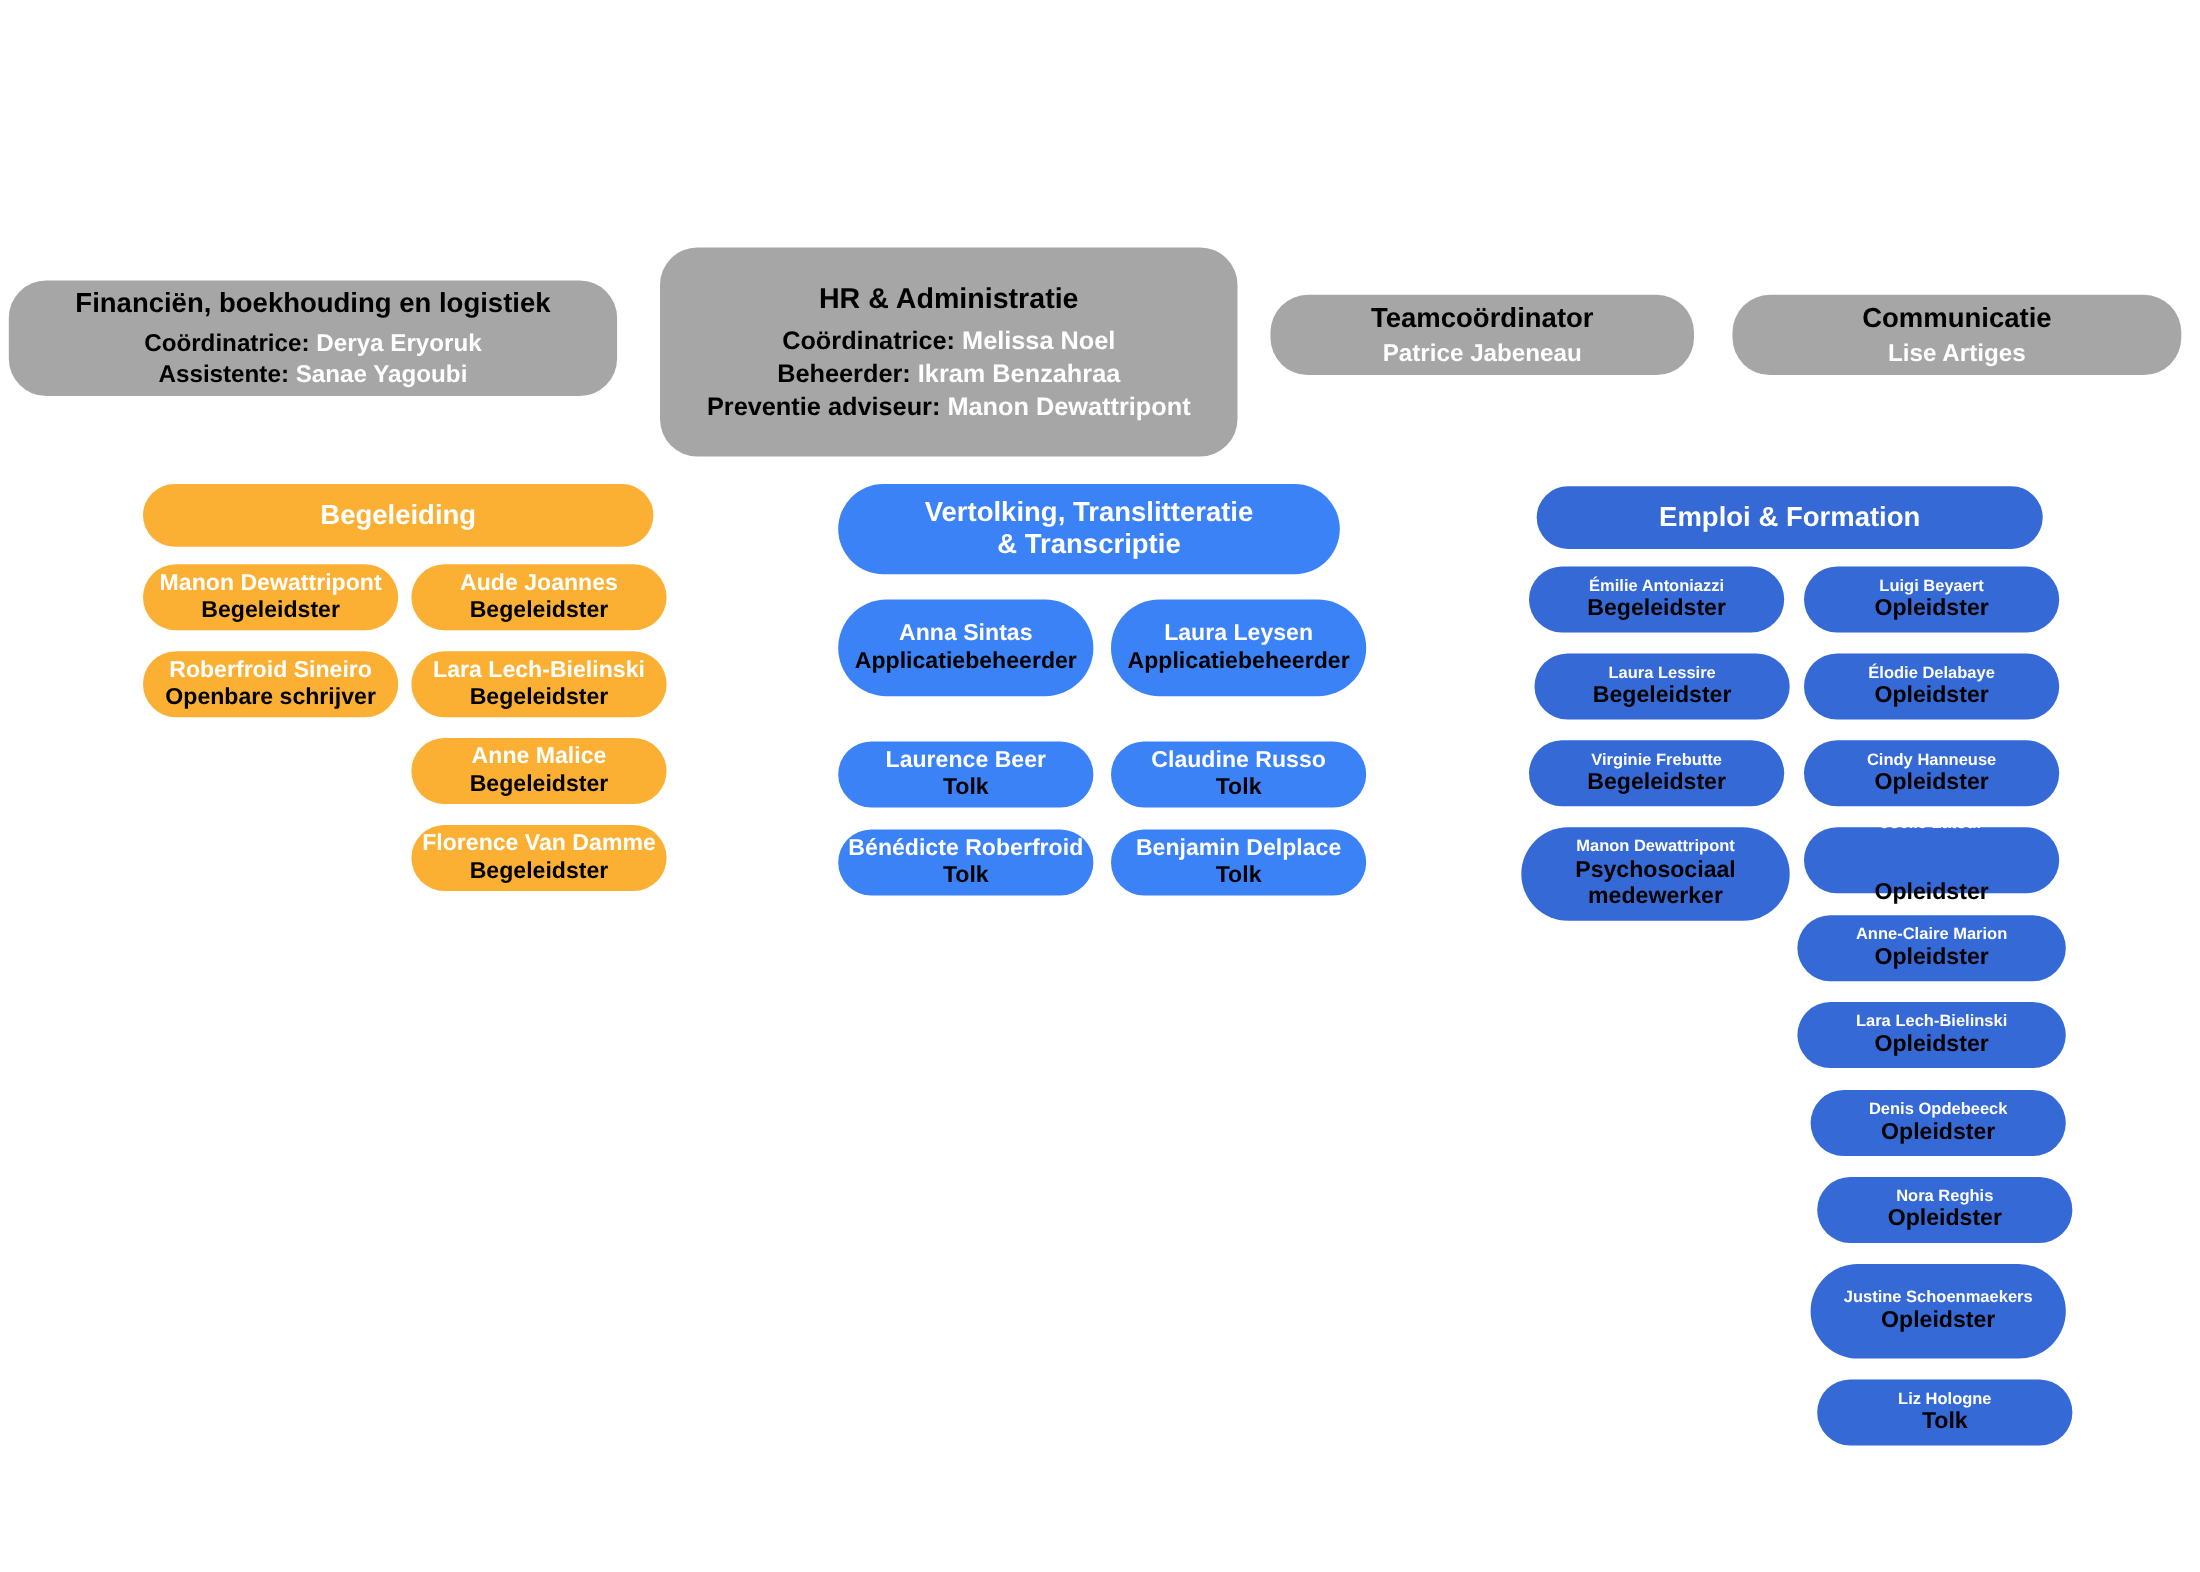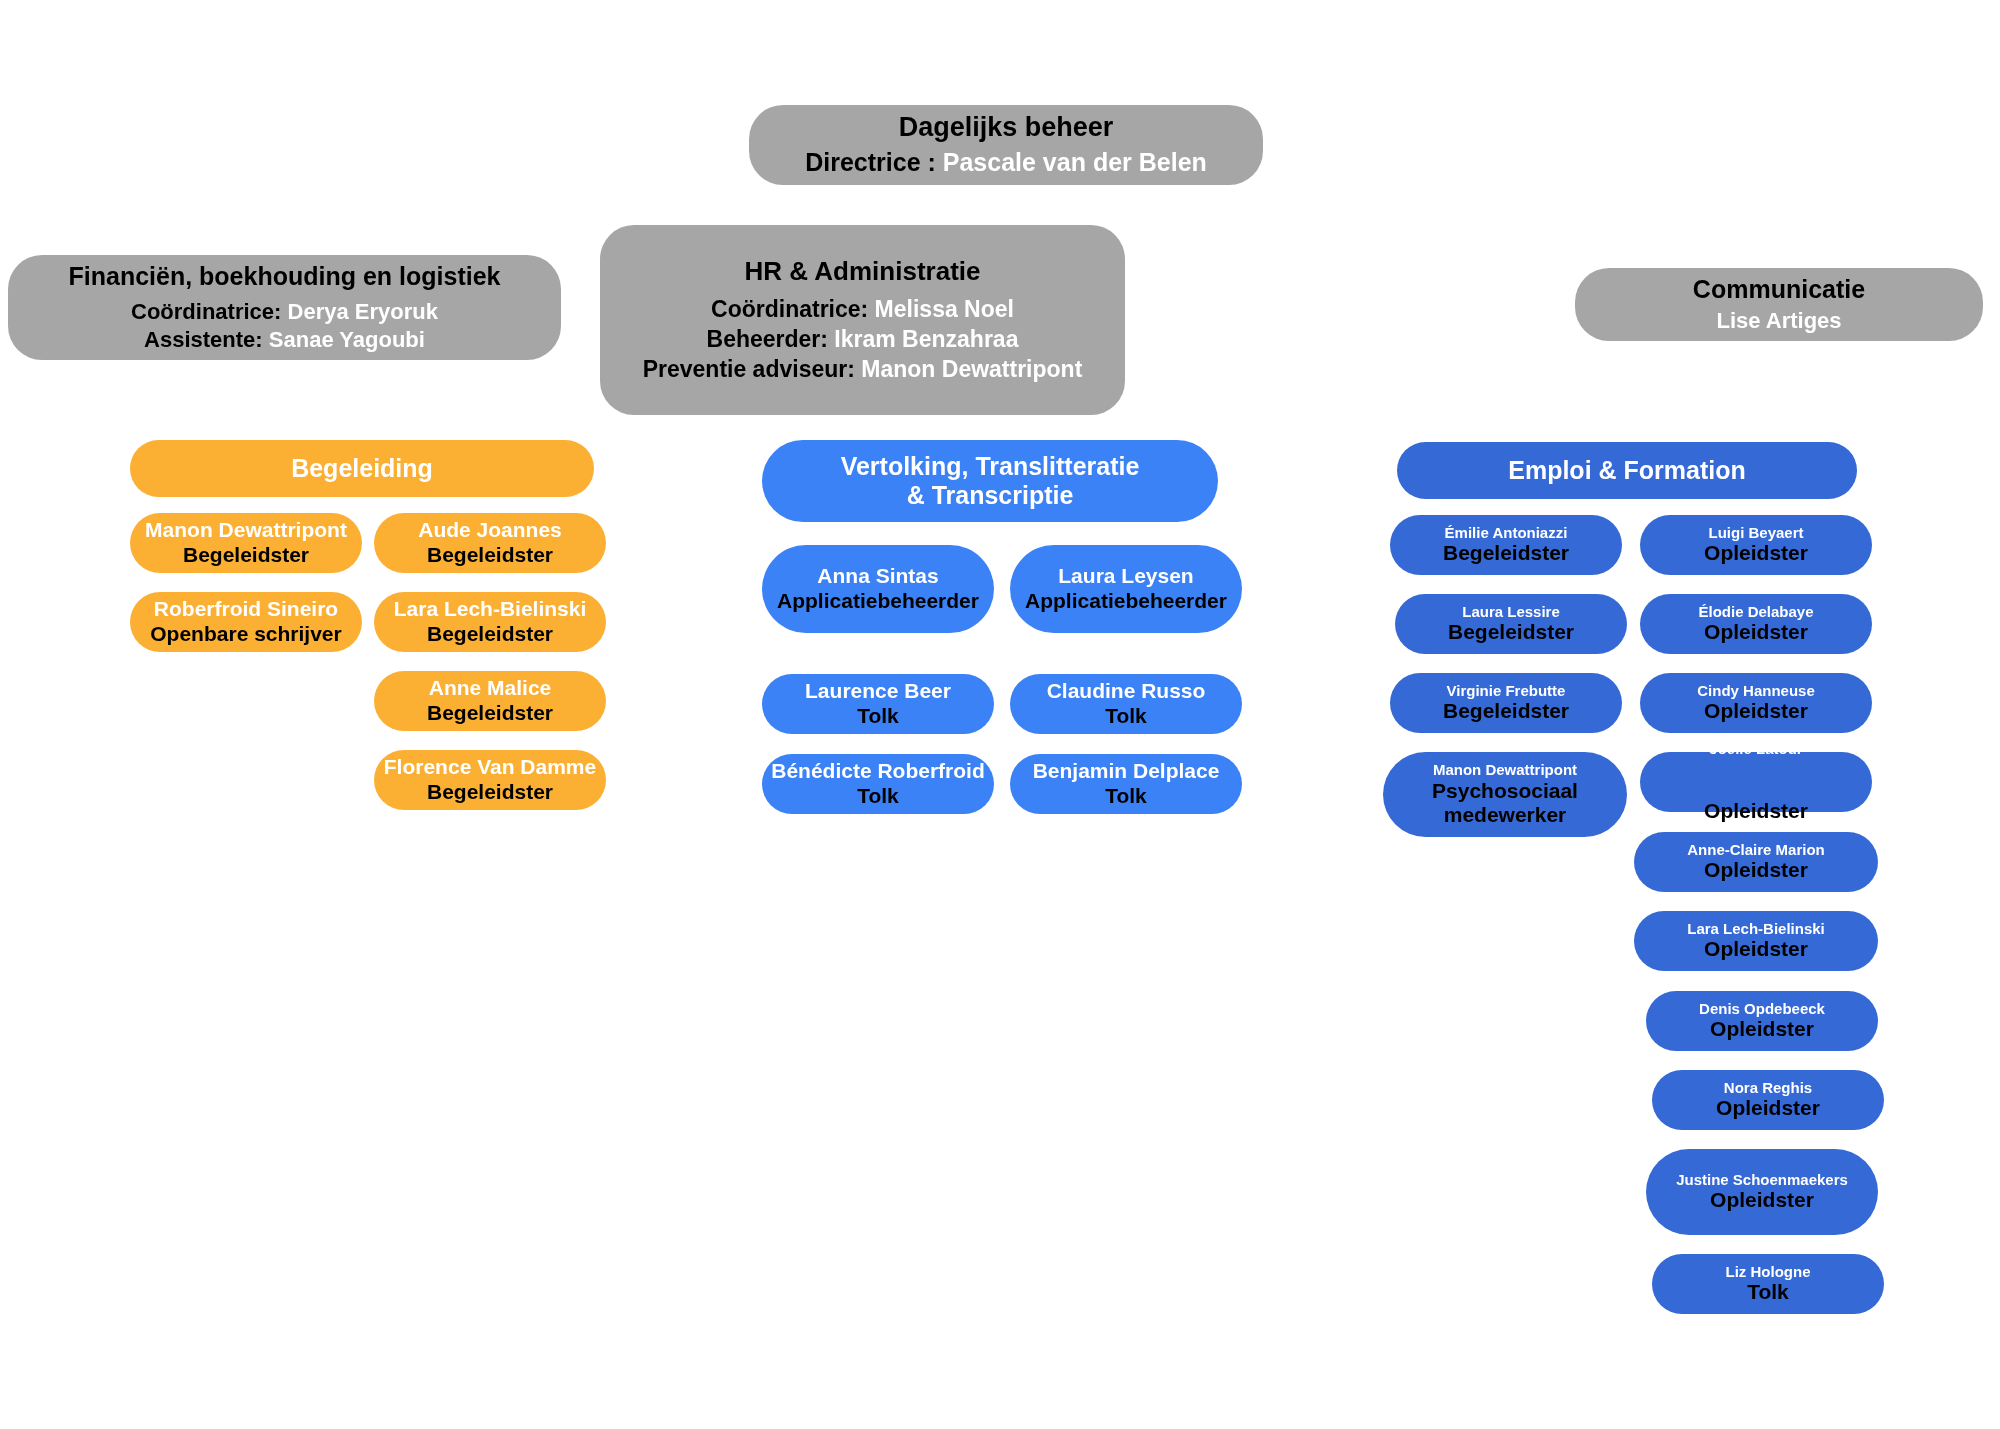--- a/index.html
+++ b/index.html
@@ -146,27 +146,20 @@
   #b-11 { left: 1646px; top: 991px; width: 232px; height: 60px; }
   #b-12 { left: 1652px; top: 1070px; width: 232px; height: 60px; }
   #b-13 { left: 1646px; top: 1149px; width: 232px; height: 86px; }
   #b-14 { left: 1652px; top: 1254px; width: 232px; height: 60px; }
 </style>
 </head>
 <body>
 
 <div class="canvas">
 
-  <div class="pill grey" id="box-dagelijks">
-    <div class="title">Dagelijks beheer</div>
-    <div class="row">
-      <span>Directrice :</span>
-      <span class="val">Pascale van der Belen</span>
-    </div>
-  </div>
 
   <div class="pill grey" id="box-financien">
     <div class="title">Financiën, boekhouding en logistiek</div>
     <div class="row">
       <span>Coördinatrice:</span>
       <span class="val">Derya Eryoruk</span>
     </div>
     <div class="row">
       <span>Assistente:</span>
       <span class="val">Sanae Yagoubi</span>
@@ -182,20 +175,26 @@
     <div class="row">
       <span>Beheerder:</span>
       <span class="val">Ikram Benzahraa</span>
     </div>
     <div class="row">
       <span>Preventie adviseur:</span>
       <span class="val">Manon Dewattripont</span>
     </div>
   </div>
 
+  <div class="pill grey" id="box-team">
+    <div class="title">Teamcoördinator</div>
+    <div class="row">
+      <span class="val">Patrice Jabeneau</span>
+    </div>
+  </div>
 
   <div class="pill grey" id="box-comm">
     <div class="title">Communicatie</div>
     <div class="row">
       <span class="val">Lise Artiges</span>
     </div>
   </div>
 
   <div class="col-orange">
 

